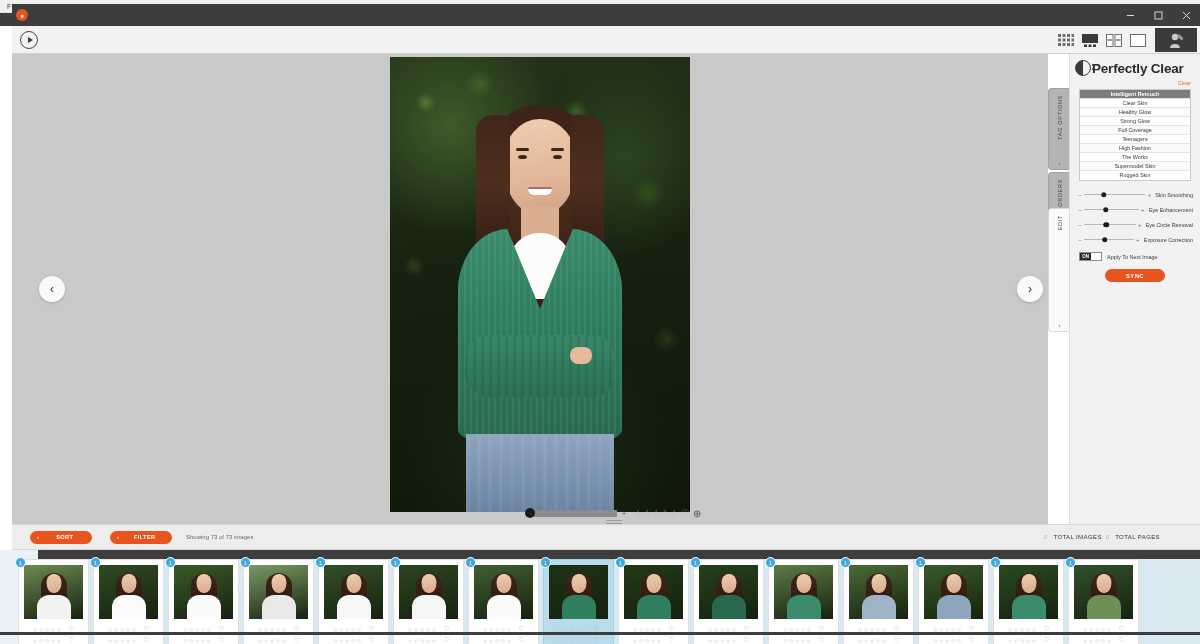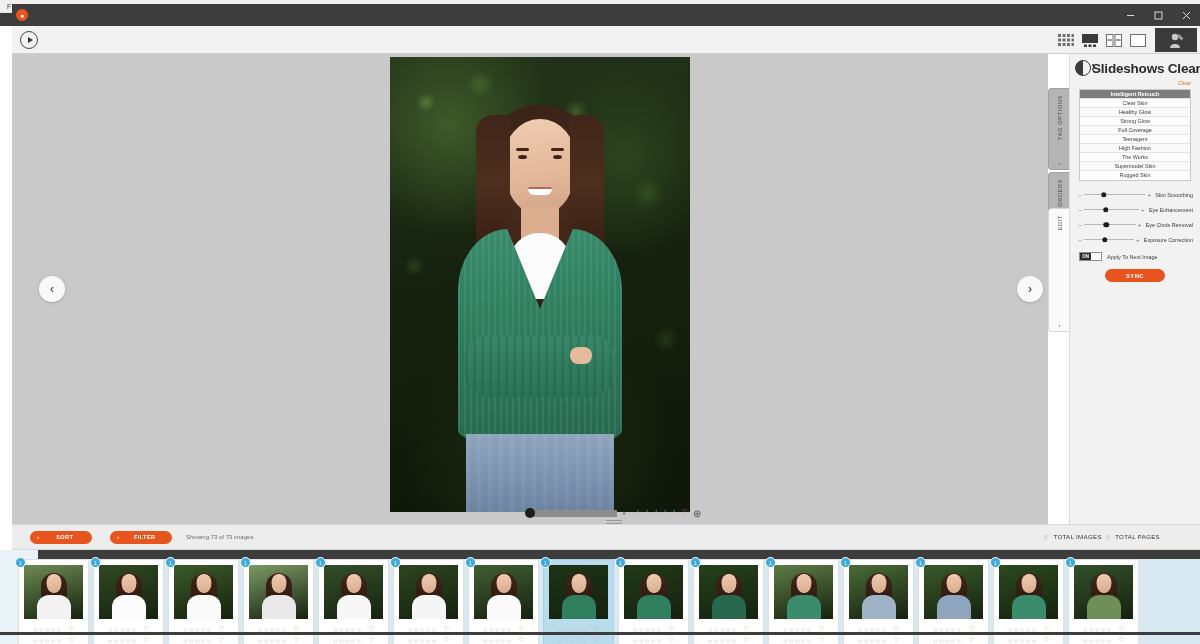--- a/index.html
+++ b/index.html
@@ -583,21 +583,21 @@
     </div>
     <div class="vtab t3 active">
       <span class="lbl">EDIT</span>
       <span class="car">›</span>
     </div>
   </div>
 
   <div class="rpanel">
     <div class="pc-logo">
       <span class="moon"></span>
-      <span class="txt">Slideshows Clear</span>
+      <span class="txt">Perfectly Clear</span>
     </div>
     <div class="clear-link">Clear</div>
 
     <div class="preset-list">
       <div class="preset sel">Intelligent Retouch</div>
       <div class="preset">Clear Skin</div>
       <div class="preset">Healthy Glow</div>
       <div class="preset">Strong Glow</div>
       <div class="preset">Full Coverage</div>
       <div class="preset">Teenagers</div>

